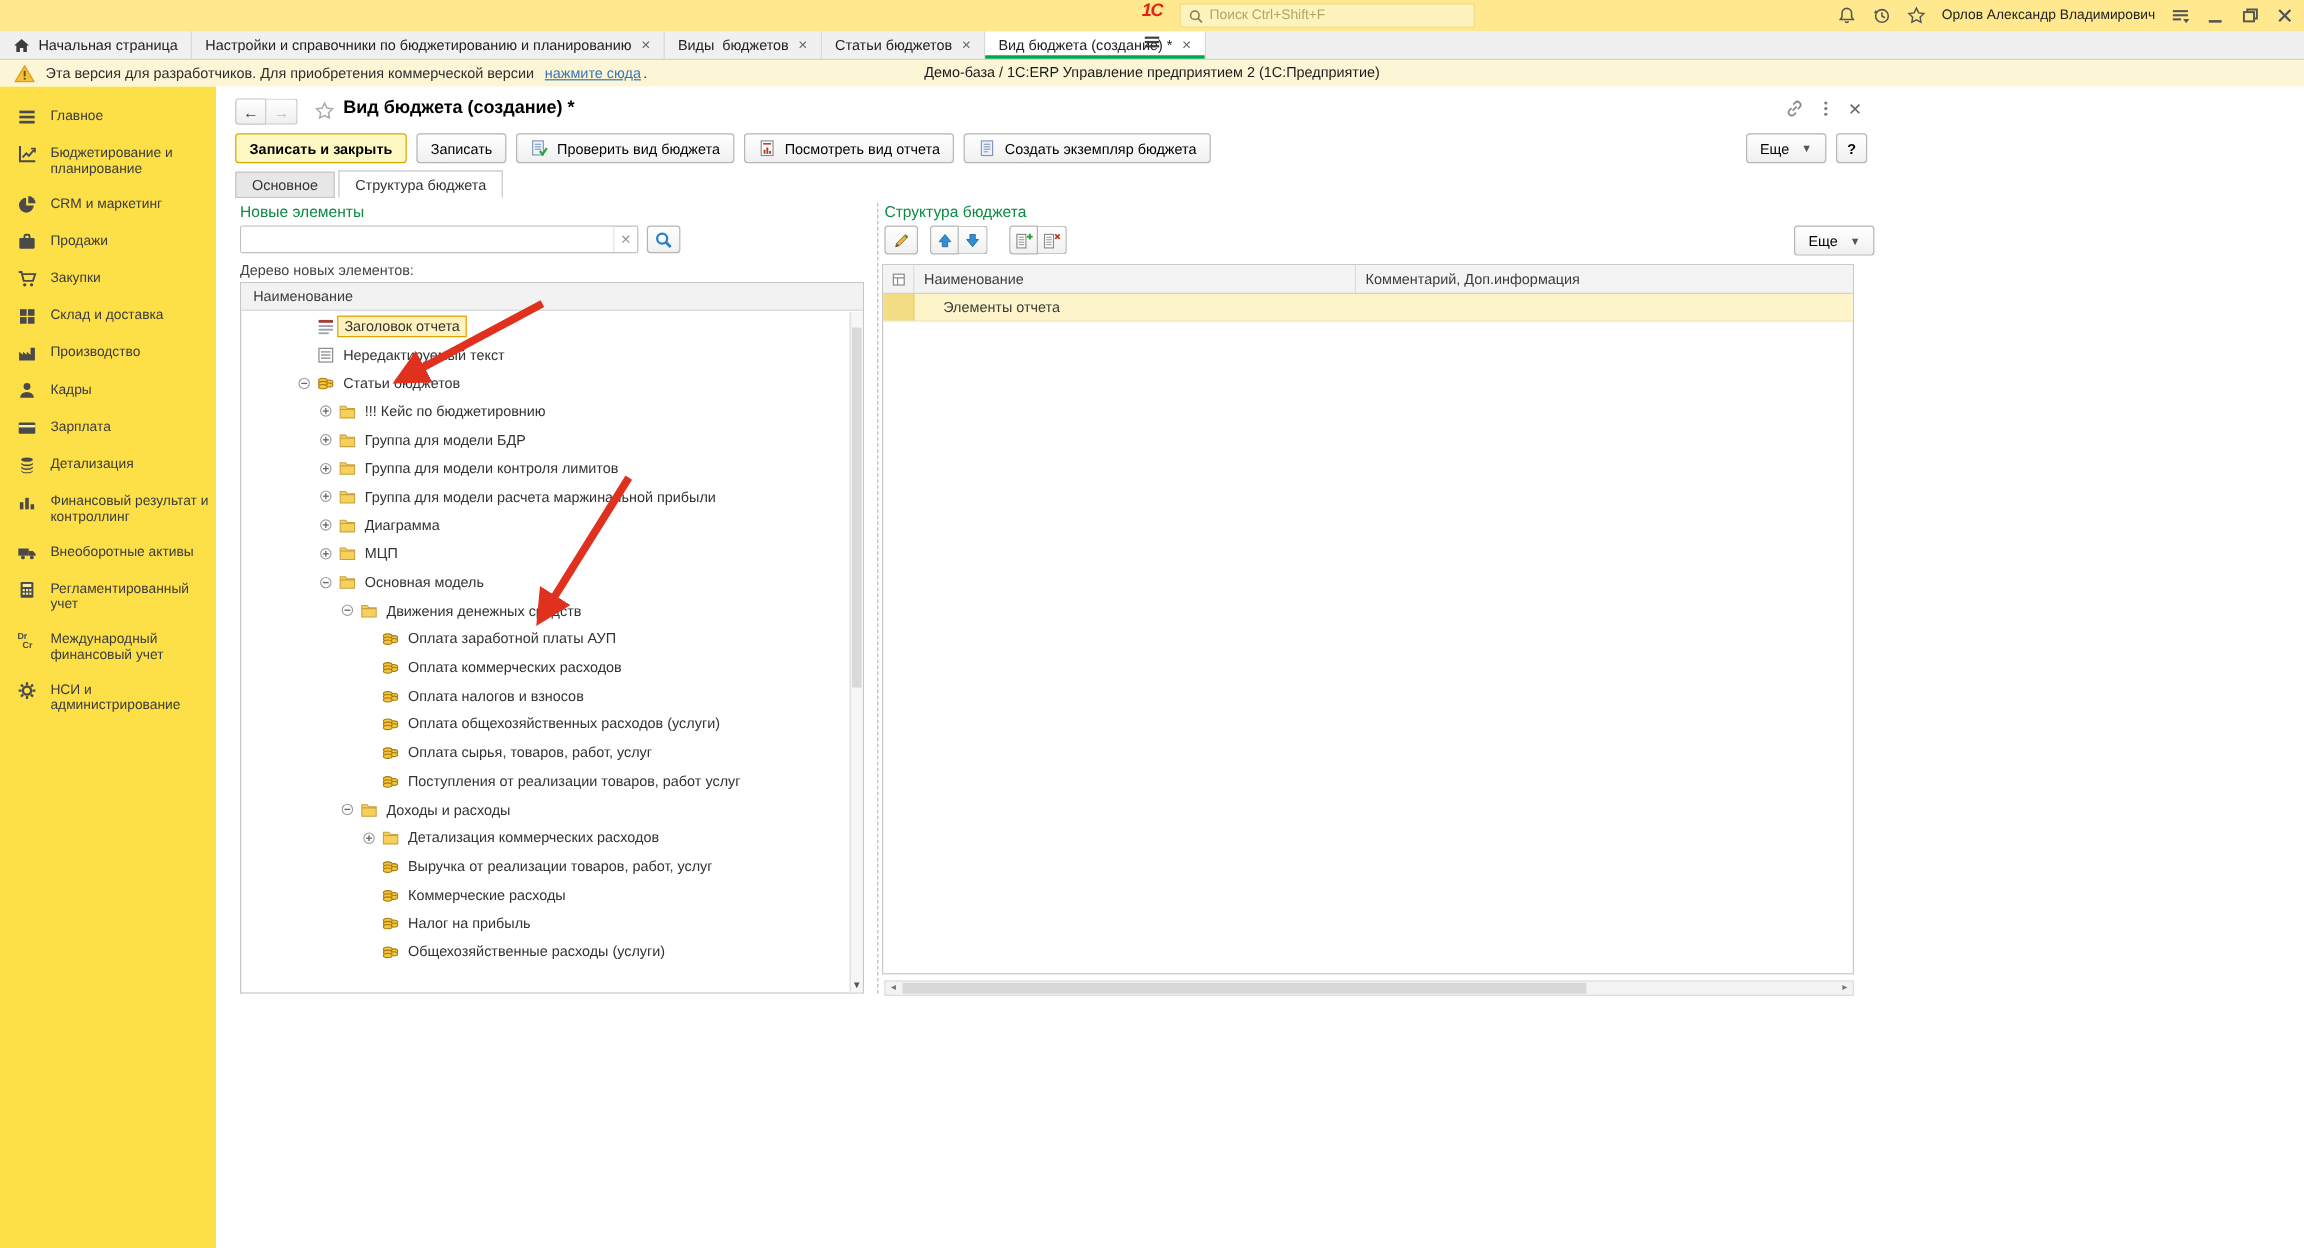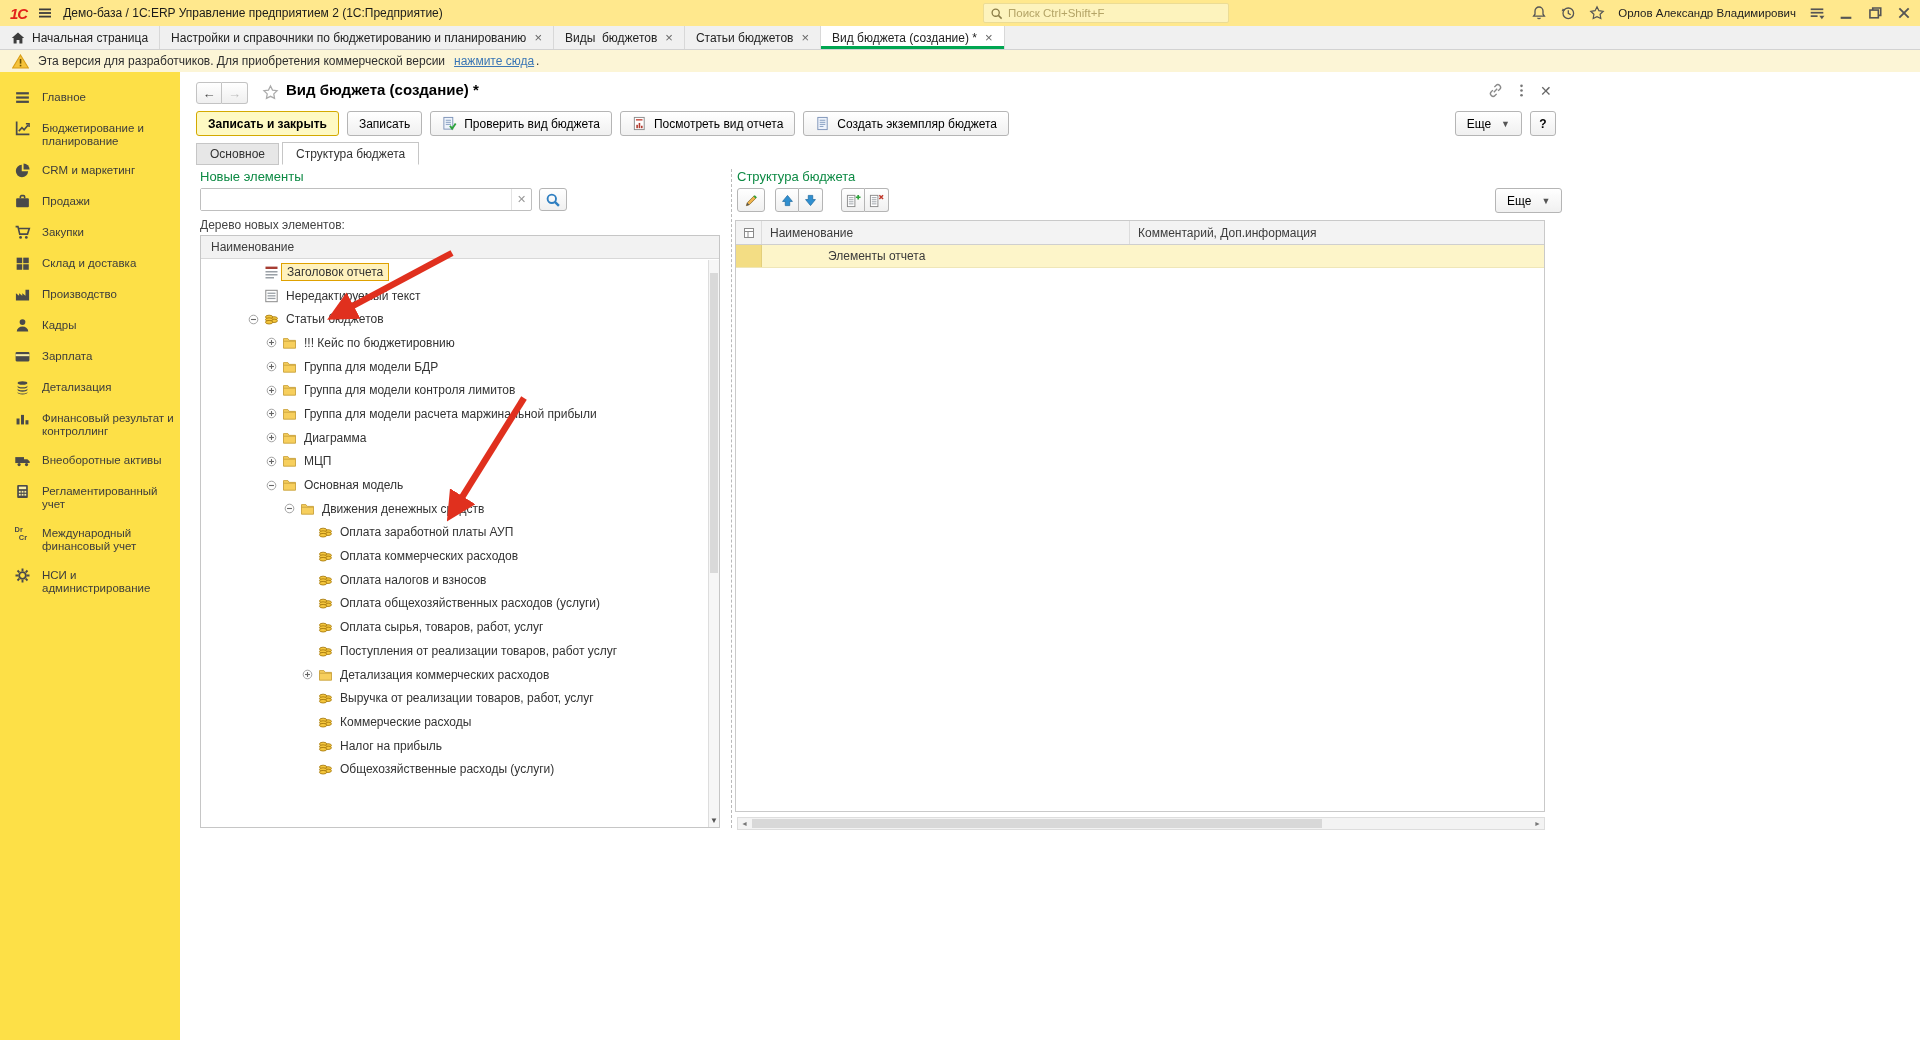--- a/index.html
+++ b/index.html
@@ -1,19 +1,19 @@
 <!DOCTYPE html>
 <html><head>
 <meta charset="utf-8">
 <style>
   * { margin:0; padding:0; box-sizing:border-box; }
   html,body { width:1920px; height:1040px; overflow:hidden; font-family:"Liberation Sans", sans-serif; background:#fff; }
 
   
-  #titlebar { position:absolute; left:0; top:0; width:1920px; height:26px; background:#ffe88d; display:flex; align-items:center; padding:0 10px; gap:10px; z-index:5; }
+  #titlebar { position:absolute; left:0; top:0; width:1920px; height:26px; background:#ffe88d; display:flex; align-items:center; padding:0 10px; gap:10px; z-index:5;flex-direction:column; }
   #logo { font-size:15px; font-weight:bold; font-style:italic; color:#e2231a; letter-spacing:-1px; }
   #win-title { font-size:12px; color:#1b1b1b; }
   #top-search { position:absolute; left:983px; top:3px; width:246px; height:20px; background:#fdf3bd; border:1px solid #ecdc94; border-radius:2px; display:flex; align-items:center; padding:0 6px; gap:5px; }
   #top-search input { border:none; background:transparent; outline:none; font-size:11.5px; width:100%; font-family:"Liberation Sans",sans-serif; color:#555; }
   #top-search input::placeholder { color:#b4a467; }
   #titlebar-right { position:absolute; right:8px; top:0; height:26px; display:flex; align-items:center; gap:13px; }
   #titlebar-right .ic { cursor:pointer; }
   #user-name { font-size:11.5px; color:#222; }
   .ic { display:inline-flex; width:16px; height:16px; align-items:center; justify-content:center; flex:none; }
   .ic svg { width:100%; height:100%; display:block; }
@@ -97,21 +97,21 @@
   .tgroup .tbtn:last-child { border-radius:0 3px 3px 0; }
   #rp-more { position:absolute; left:1315px; top:116px; }
 
   #rtable { position:absolute; left:555px; top:148px; width:810px; height:592px; border:1px solid #c9c9c9; background:#fff; font-size:12px; }
   .rt-header { display:flex; height:24px; background:#f3f3f3; border-bottom:1px solid #cfcfcf; color:#3c3c3c; }
   .rt-h0 { width:26px; border-right:1px solid #dcdcdc; display:flex; align-items:center; justify-content:center; }
   .rt-h1 { width:368px; border-right:1px solid #dcdcdc; display:flex; align-items:center; padding-left:8px; }
   .rt-h2 { flex:1; display:flex; align-items:center; padding-left:8px; }
   .rt-row { display:flex; height:23px; background:#fdf5c9; border-bottom:1px solid #efe6b8; color:#3a3a3a; cursor:pointer; }
   .rt-c0 { width:26px; background:#f3dd84; border-right:1px solid #e3cf7a; }
-  .rt-c1 { width:368px; display:flex; align-items:center; padding-left:24px;margin-left:42px; }
+  .rt-c1 { width:368px; display:flex; align-items:center; padding-left:24px; }
   .rt-c2 { flex:1; }
 
   #rhscroll { position:absolute; left:557px; top:745px; width:808px; height:13px; background:#f3f3f3; border:1px solid #ddd; }
   .hs-arrow { position:absolute; top:0; width:13px; height:11px; display:flex; align-items:center; justify-content:center; font-size:7px; color:#777; cursor:pointer; }
   #hs-left { left:0; }
   #hs-right { right:0; }
   #hs-thumb { position:absolute; left:14px; top:1px; width:570px; height:9px; background:#d8d8d8; cursor:pointer; }
 
   #annot { position:absolute; left:0; top:0; width:1920px; height:1040px; pointer-events:none; z-index:60; }
 </style>
@@ -791,20 +791,36 @@
                   <ellipse cx="9.6" cy="8.8" rx="3.3" ry="1.7"></ellipse>
                   <ellipse cx="4.6" cy="5" rx="3.6" ry="1.8"></ellipse>
                   <ellipse cx="4.6" cy="7.6" rx="3.6" ry="1.8"></ellipse>
                   <ellipse cx="4.6" cy="10.2" rx="3.6" ry="1.8"></ellipse>
                 </g>
               </svg>
             </span>
             <span class="tlabel">Поступления от реализации товаров, работ услуг</span>
           </div>
           <div class="trow">
+            <span class="tsp" style="width: 82px;"></span>
+            <span class="texp">
+              <svg viewBox="0 0 12 12">
+                <circle cx="6" cy="6" r="4.7" fill="#fff" stroke="#9a9a9a"></circle>
+                <rect x="3.3" y="5.4" width="5.4" height="1.2" fill="#666"></rect>
+              </svg>
+            </span>
+            <span class="ic tic" style="width: 15px; height: 14px;">
+              <svg viewBox="0 0 14 14">
+                <path d="M1 2.6 h4.4 l1.4 1.8 H13 v7.8 H1 z" fill="#f7cf5d" stroke="#c9a23c" stroke-width="0.9"></path>
+                <path d="M1 5.2 h12" stroke="#c9a23c" stroke-width="0.9" fill="none"></path>
+              </svg>
+            </span>
+            <span class="tlabel">Доходы и расходы</span>
+          </div>
+          <div class="trow">
             <span class="tsp" style="width: 100px;"></span>
             <span class="texp">
               <svg viewBox="0 0 12 12">
                 <circle cx="6" cy="6" r="4.7" fill="#fff" stroke="#9a9a9a"></circle>
                 <rect x="3.3" y="5.4" width="5.4" height="1.2" fill="#666"></rect>
                 <rect x="5.4" y="3.3" width="1.2" height="5.4" fill="#666"></rect>
               </svg>
             </span>
             <span class="ic tic" style="width: 15px; height: 14px;">
               <svg viewBox="0 0 14 14">

